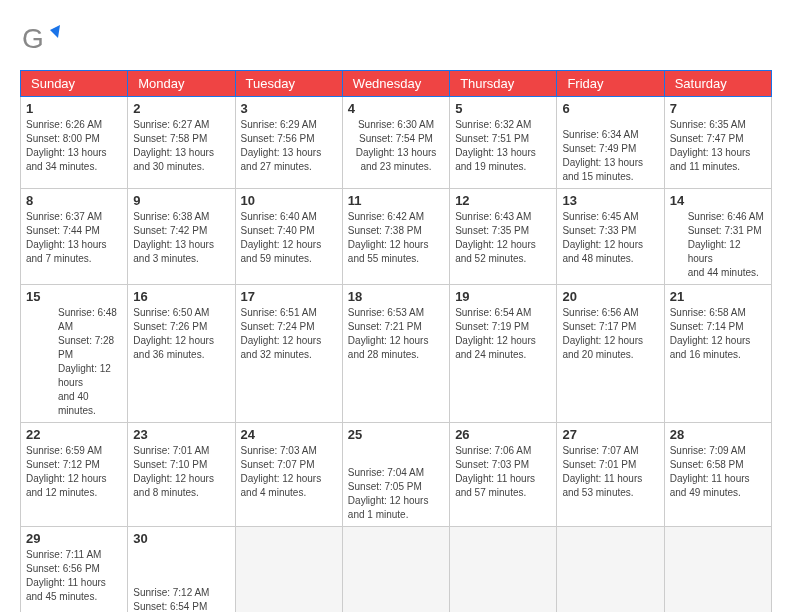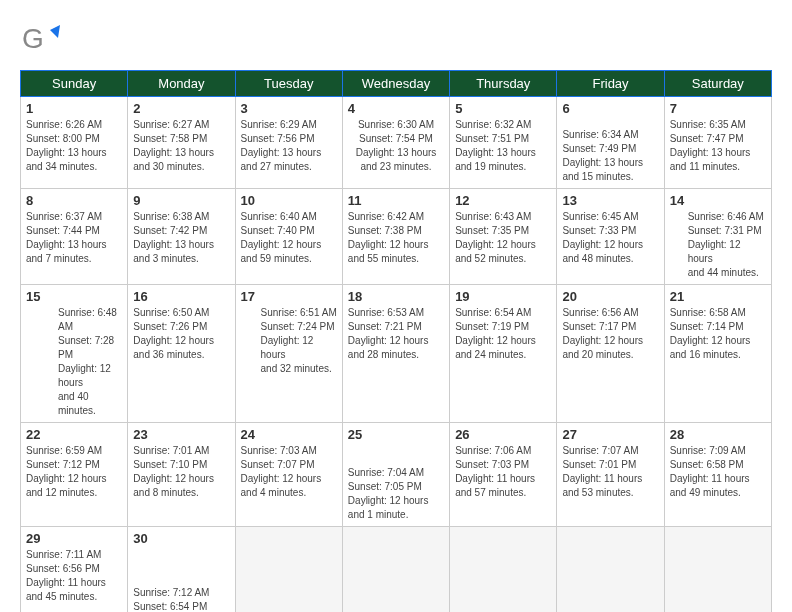--- a/index.html
+++ b/index.html
@@ -53,24 +53,24 @@
       font-size: 15px;
       color: #555;
     }
     .calendar {
       flex: 1;
       border-collapse: collapse;
       width: 100%;
       font-size: 10.5px;
     }
     .calendar th {
-      background: #14532d;
+      background: #ef4444;
       color: #fff;
-      padding: 5px 2px;
-      text-align: center;
+      padding: 5px 10px;
+      text-align: left;
       font-size: 13px;
       font-weight: normal;
       border: 1px solid #1a73e8;
     }
     .calendar td {
       border: 1px solid #ccc;
       vertical-align: top;
       padding: 4px 5px;
       width: calc(100% / 7);
       height: 80px;
@@ -237,21 +237,21 @@
           </td>
           <td>
             <span class="day-num">16</span>
             <div class="day-info" style="white-space: pre-line;">Sunrise: 6:50 AM
 Sunset: 7:26 PM
 Daylight: 12 hours
 and 36 minutes.</div>
           </td>
           <td>
             <span class="day-num">17</span>
-            <div class="day-info" style="white-space: pre-line; margin-left: 20px;">Sunrise: 6:51 AM
+            <div class="day-info" style="white-space: pre-line;">Sunrise: 6:51 AM
 Sunset: 7:24 PM
 Daylight: 12 hours
 and 32 minutes.</div>
           </td>
           <td>
             <span class="day-num">18</span>
             <div class="day-info" style="white-space: pre-line;">Sunrise: 6:53 AM
 Sunset: 7:21 PM
 Daylight: 12 hours
 and 28 minutes.</div>

